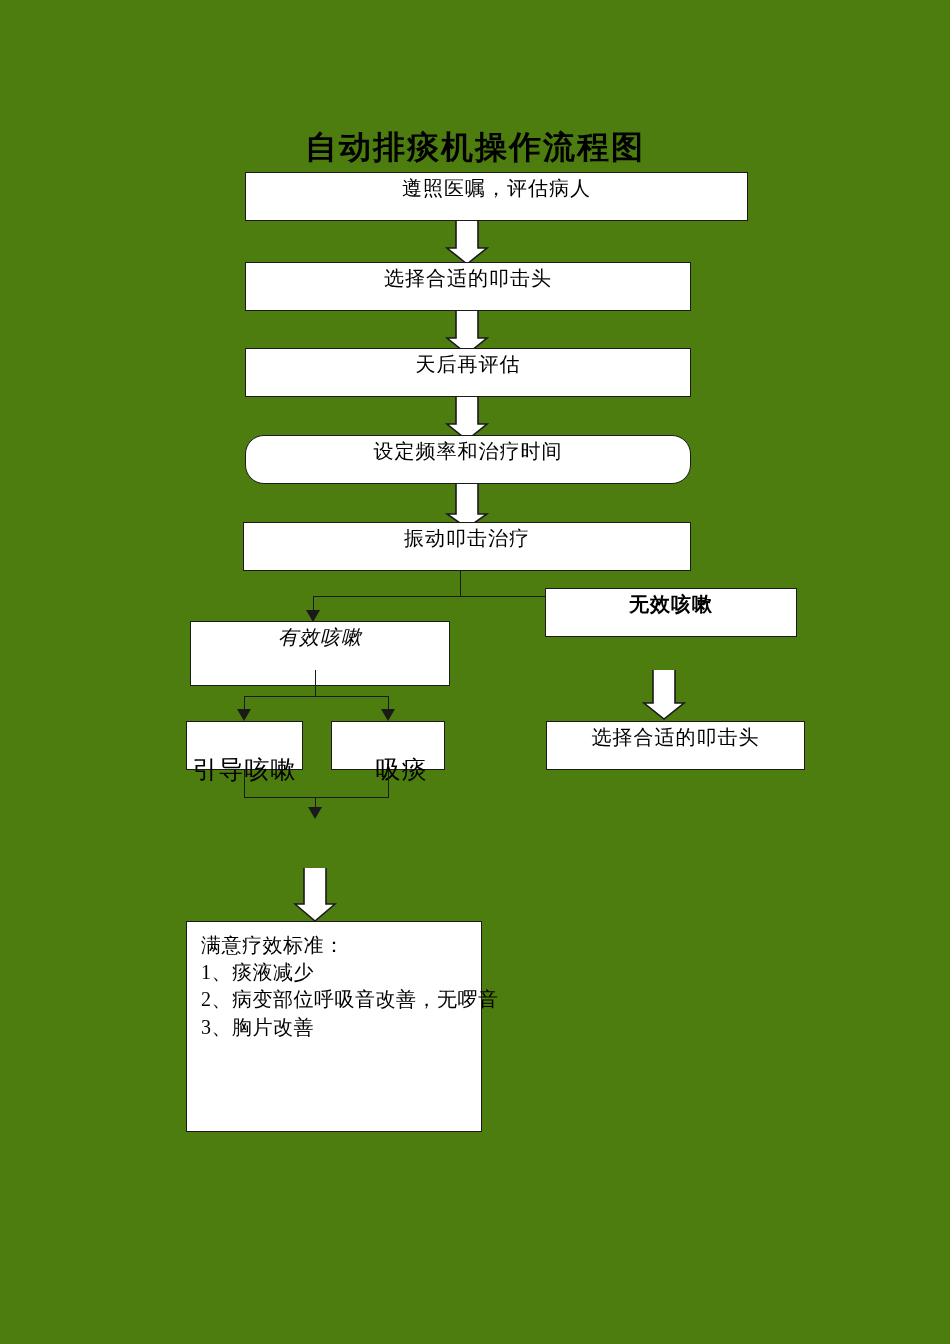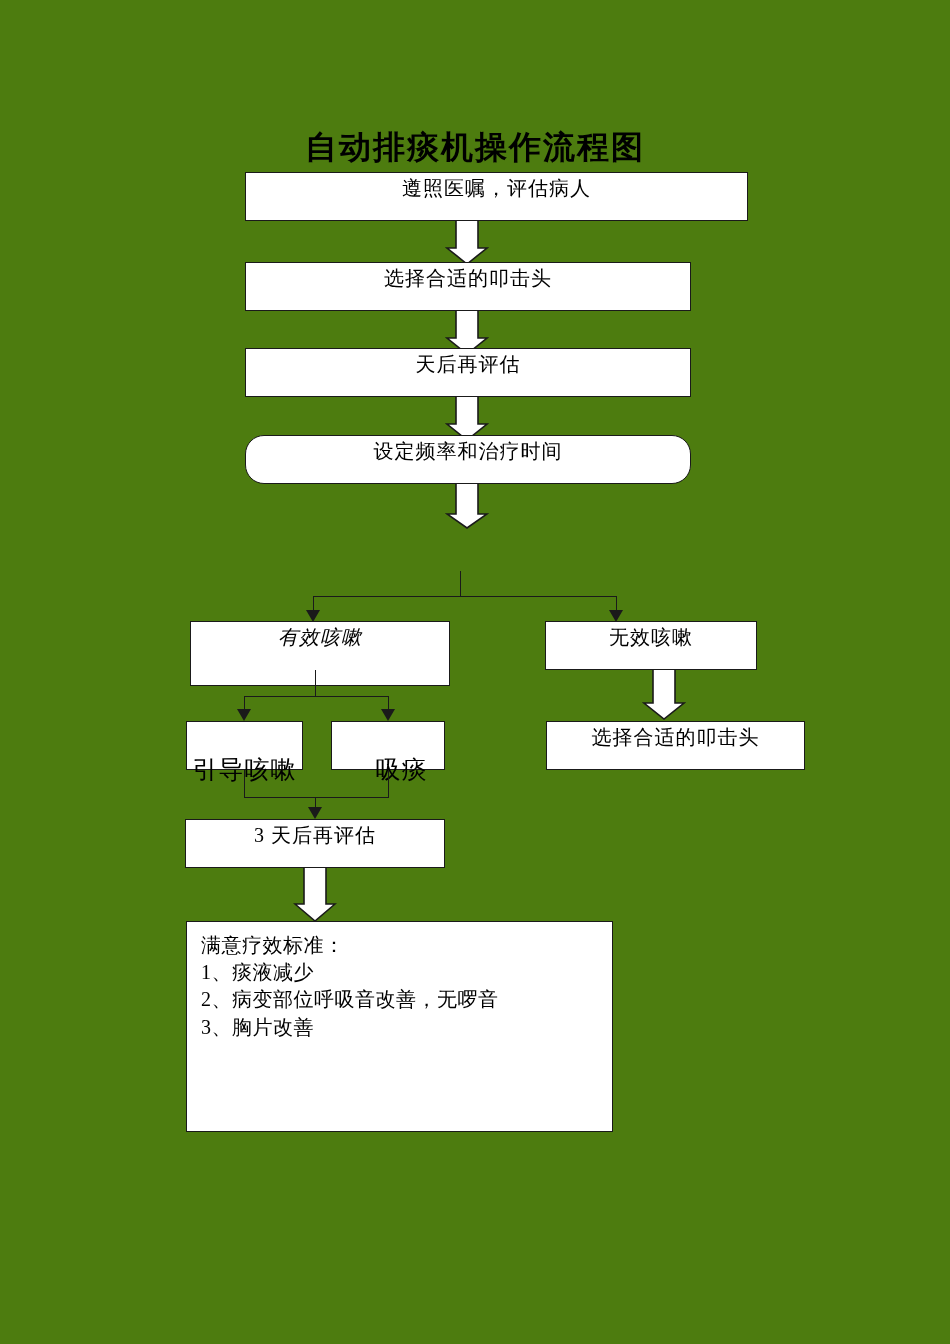--- a/index.html
+++ b/index.html
@@ -137,33 +137,36 @@
   <div class="box" style="left:245px; top:435px; width:446px; height:49px;border-radius:19px;">
     <span class="boxtext">设定频率和治疗时间</span>
   </div>
 
   <div class="blockarrow" style="left:445px; top:484px;">
     <svg width="44" height="45" viewBox="0 0 44 45">
       <path d="M 11 0 L 11 30 L 2 30 L 22 44 L 42 30 L 33 30 L 33 0" fill="#ffffff" stroke="#1a1a1a" stroke-width="1.6" stroke-linejoin="miter"></path>
     </svg>
   </div>
 
+  <div class="box" style="left:243px; top:522px; width:448px; height:49px;">
+    <span class="boxtext">振动叩击治疗</span>
+  </div>
 
   <div class="vline" style="left:460px; top:571px; height:26px;"></div>
   <div class="hline" style="left:313px; top:596px; width:304px;"></div>
   <div class="vline" style="left:313px; top:596px; height:16px;"></div>
   <div class="tri-down" style="left:306px; top:610px;"></div>
   <div class="vline" style="left:616px; top:596px; height:16px;"></div>
   <div class="tri-down" style="left:609px; top:610px;"></div>
 
   <div class="box" style="left:190px; top:621px; width:260px; height:65px;font-style:italic;">
     <span class="boxtext">有效咳嗽</span>
   </div>
 
-  <div class="box" style="left:545px; top:621px; width:212px; height:49px;">
+  <div class="box" style="left:545px; top:588px; width:252px; height:49px;font-weight:bold;">
     <span class="boxtext">无效咳嗽</span>
   </div>
 
   <div class="vline" style="left:315px; top:670px; height:27px;"></div>
   <div class="hline" style="left:244px; top:696px; width:144px;"></div>
   <div class="vline" style="left:244px; top:696px; height:14px;"></div>
   <div class="tri-down" style="left:237px; top:709px;"></div>
   <div class="vline" style="left:388px; top:696px; height:14px;"></div>
   <div class="tri-down" style="left:381px; top:709px;"></div>
 
@@ -184,30 +187,27 @@
   <div class="box" style="left:546px; top:721px; width:259px; height:49px;">
     <span class="boxtext">选择合适的叩击头</span>
   </div>
 
   <div class="vline" style="left:244px; top:770px; height:28px;"></div>
   <div class="vline" style="left:388px; top:770px; height:28px;"></div>
   <div class="hline" style="left:244px; top:797px; width:144px;"></div>
   <div class="vline" style="left:315px; top:797px; height:11px;"></div>
   <div class="tri-down" style="left:308px; top:807px;"></div>
 
-  <div class="box" style="left:185px; top:819px; width:260px; height:49px;">
-    <span class="boxtext">3 天后再评估</span>
-  </div>
 
   <div class="blockarrow" style="left:293px; top:868px;">
     <svg width="44" height="56" viewBox="0 0 44 56">
       <path d="M 11 0 L 11 36 L 2 36 L 22 53 L 42 36 L 33 36 L 33 0" fill="#ffffff" stroke="#1a1a1a" stroke-width="1.6" stroke-linejoin="miter"></path>
     </svg>
   </div>
 
-  <div class="notebox" style="left:186px; top:921px; width:427px; height:211px;">
+  <div class="notebox" style="left:186px; top:921px; width:296px; height:211px;">
     <span class="noteline">满意疗效标准：</span>
     <span class="noteline">1、痰液减少</span>
     <span class="noteline">2、病变部位呼吸音改善，无啰音</span>
     <span class="noteline">3、胸片改善</span>
   </div>
 
 </div>
 
 </body></html>

